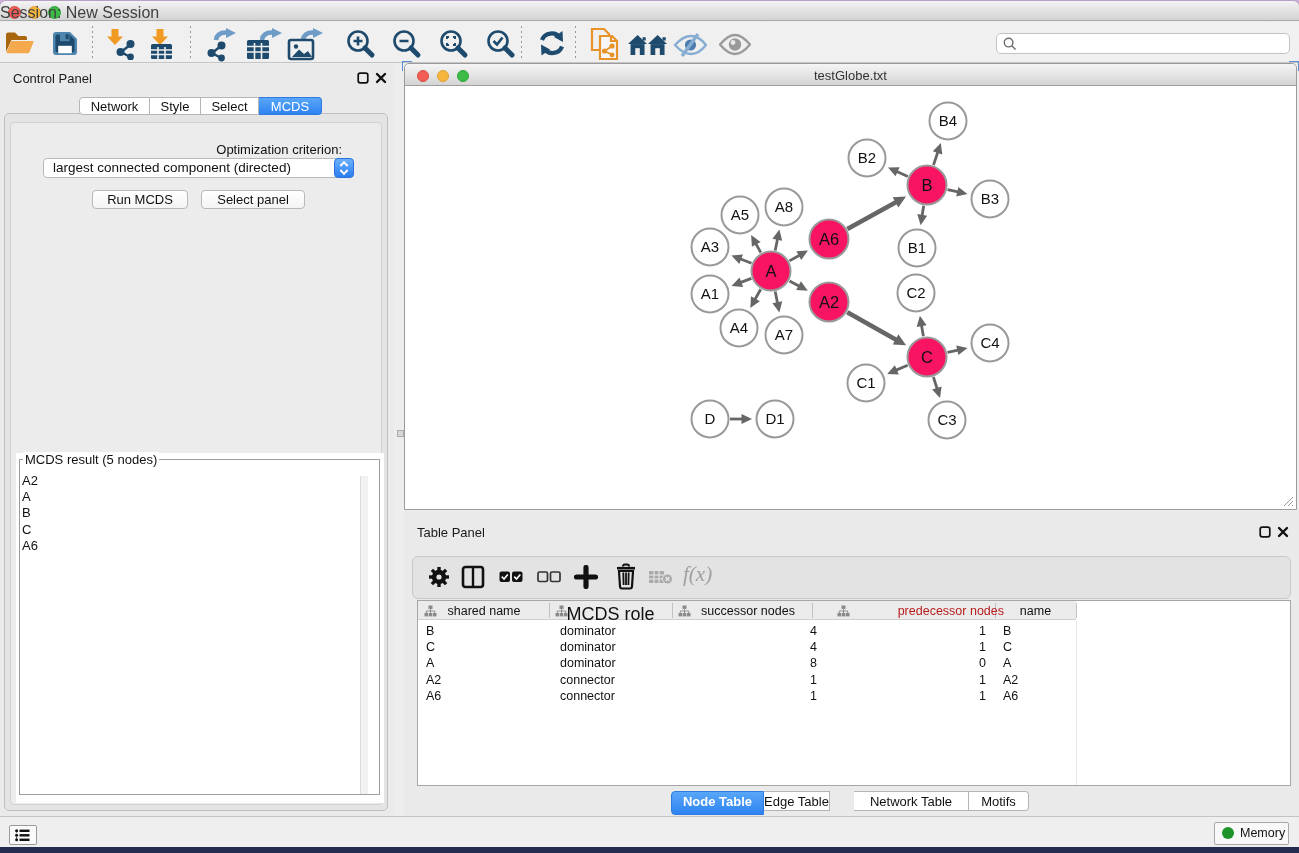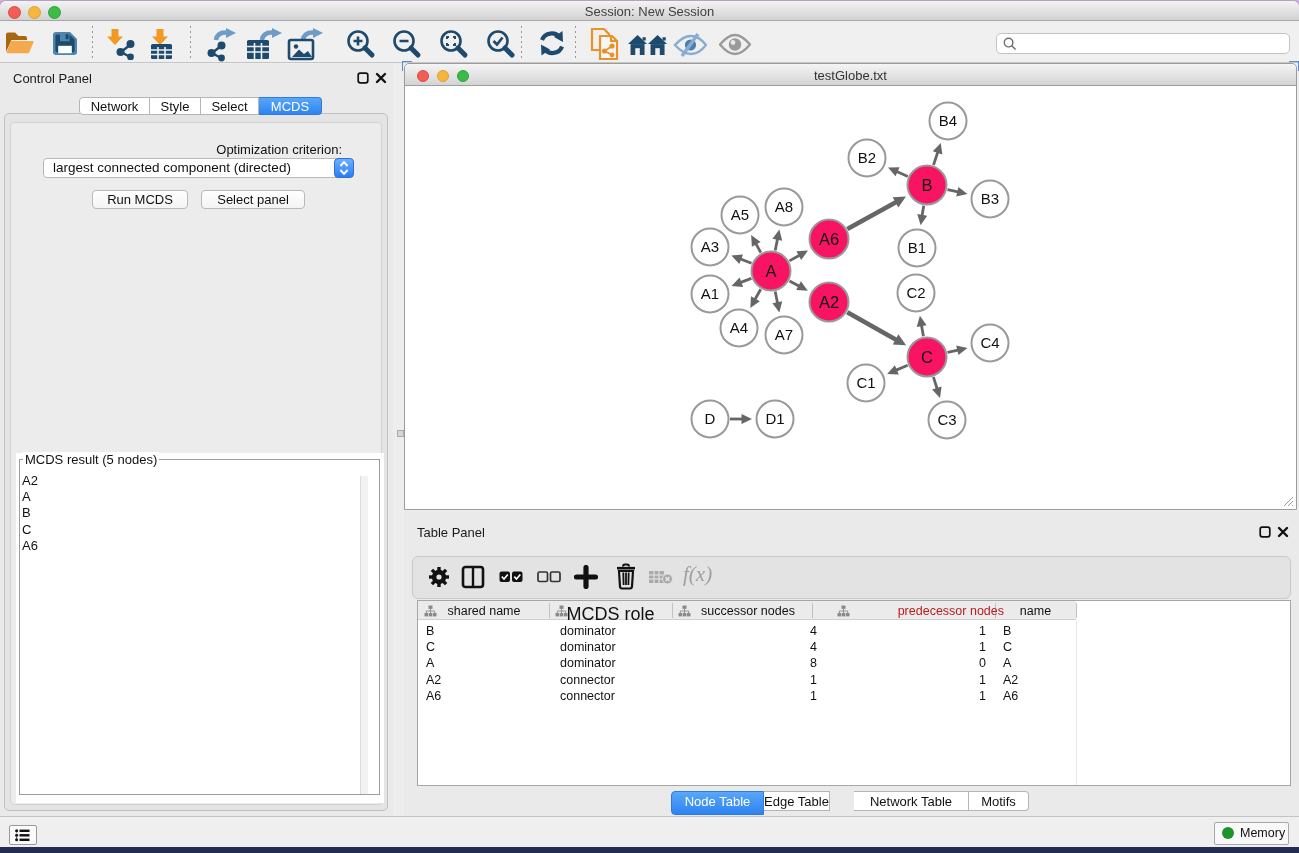--- a/index.html
+++ b/index.html
@@ -2,21 +2,21 @@
 <html><head>
 <meta charset="utf-8">
 <style>
 * { margin:0; padding:0; box-sizing:border-box; }
 html,body { width:1299px; height:853px; overflow:hidden; }
 body { font-family:"Liberation Sans", sans-serif; background:#cdb3de; position:relative; }
 .abs { position:absolute; }
 .win { position:absolute; left:0; top:1px; width:1299px; height:846px; border-radius:6px 6px 0 0; background:#ededed; overflow:hidden; box-shadow:0 0 2px rgba(0,0,0,.4); }
 
 .titlebar { position:absolute; left:0; top:0; width:100%; height:20px; background:linear-gradient(#f3f3f3,#d2d2d2); border-bottom:1px solid #a9a9a9; }
-.titlebar .title { position:absolute; width:100%; text-align:center; top:3px; font-size:13px; color:#404040; }
+.titlebar .title { position:absolute; width:100%; top:3px; font-size:16px; color:#404040; }
 .tl { position:absolute; width:13px; height:13px; border-radius:50%; top:5px; }
 
 .toolbar { position:absolute; left:0; top:21px; width:100%; height:41px; background:#f0f0f0; border-bottom:1px solid #c5c5c5; }
 .vsep { position:absolute; top:4px; height:33px; width:1px; background:repeating-linear-gradient(to bottom,#999 0,#999 2px,transparent 2px,transparent 5px); }
 .search { position:absolute; left:996px; top:11px; width:294px; height:21px; background:#fff; border:1px solid #c3c3c3; border-radius:5px; }
 
 .ptitle { font-size:13px; color:#1a1a1a; }
 
 .tabseg { position:absolute; height:18px; font-size:13px; }
 .tab { position:absolute; top:0; height:18px; background:#fff; border:1px solid #b5b5b5; border-left:none; color:#111; text-align:center; line-height:17px; }
@@ -480,21 +480,21 @@
   <div class="abs" style="left:394px;top:71.60000000000001px;width:174px;text-align:right;font-size:12.5px;color:#111;">1</div>
   <div class="abs" style="left:585px;top:71.60000000000001px;font-size:12.5px;color:#111;">A2</div>
   <div class="abs" style="left:8px;top:87.80000000000001px;font-size:12.5px;color:#111;">A6</div>
   <div class="abs" style="left:142px;top:87.80000000000001px;font-size:12.5px;color:#111;">connector</div>
   <div class="abs" style="left:254px;top:87.80000000000001px;width:145px;text-align:right;font-size:12.5px;color:#111;">1</div>
   <div class="abs" style="left:394px;top:87.80000000000001px;width:174px;text-align:right;font-size:12.5px;color:#111;">1</div>
   <div class="abs" style="left:585px;top:87.80000000000001px;font-size:12.5px;color:#111;">A6</div>
  </div>
 
  <div class="tabseg" style="left:671px;top:790px;height:20px;">
-  <div class="tab first sel" style="width:93px;height:24px;line-height:19px;">Node Table</div>
+  <div class="tab first sel" style="width:93px;height:24px;line-height:19px;font-weight:bold;">Node Table</div>
   <div class="tab" style="left:93px;width:66px;height:20px;line-height:19px;">Edge Table</div>
   <div class="tab" style="left:183px;width:115px;height:20px;line-height:19px;">Network Table</div>
   <div class="tab last" style="left:298px;width:60px;height:20px;line-height:19px;">Motifs</div>
  </div>
 
  <div class="abs" style="left:0;top:815px;width:1299px;height:32px;background:#efefef;border-top:1px solid #c3c3c3;">
   <div class="abs" style="left:9px;top:8px;width:28px;height:20px;background:#fafafa;border:1px solid #9a9a9a;border-radius:2px;"></div>
   <svg class="abs" style="left:15px;top:12px" width="15" height="13" viewBox="0 0 15 13">
    <line x1="1.6" y1="2" x2="1.6" y2="11" stroke="#111" stroke-width="0.8" stroke-dasharray="1.5 1.5"></line>
    <g fill="#111">

